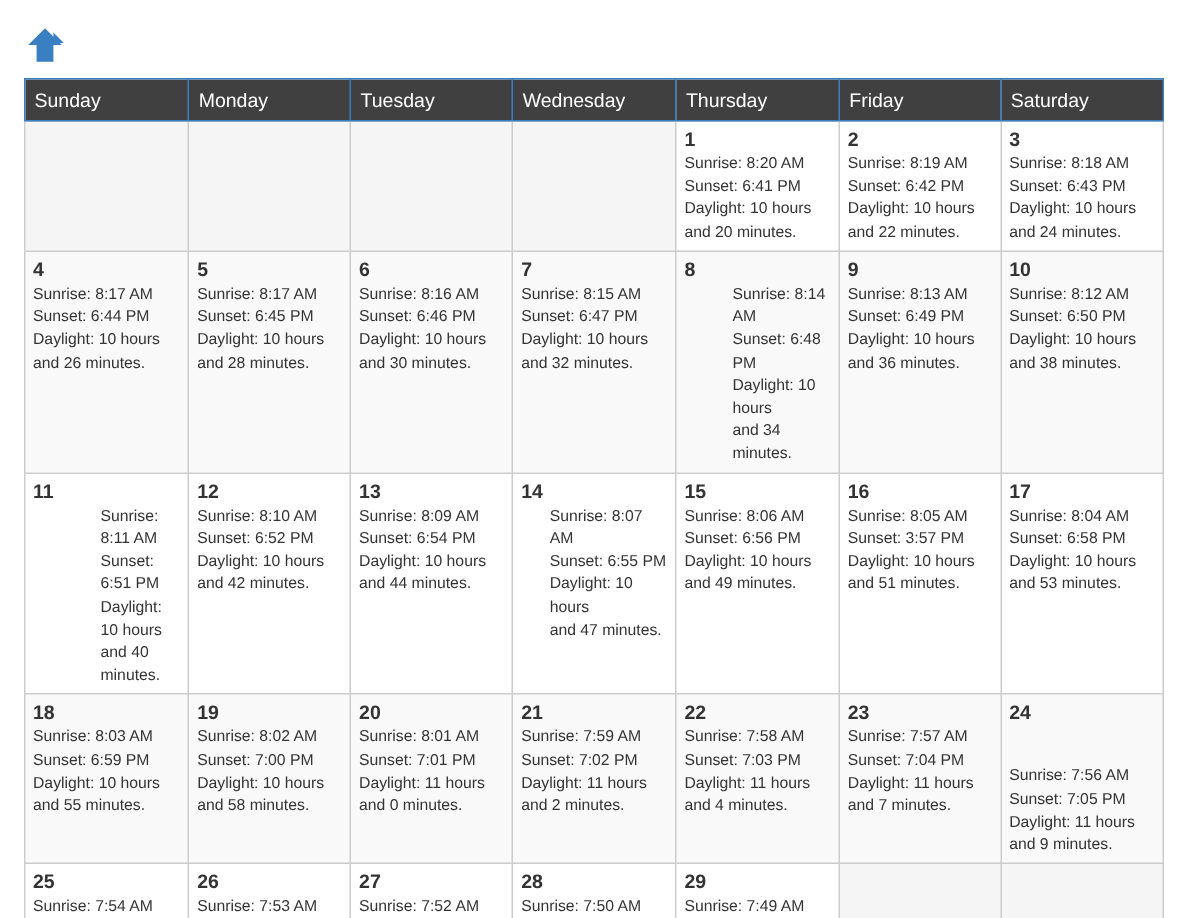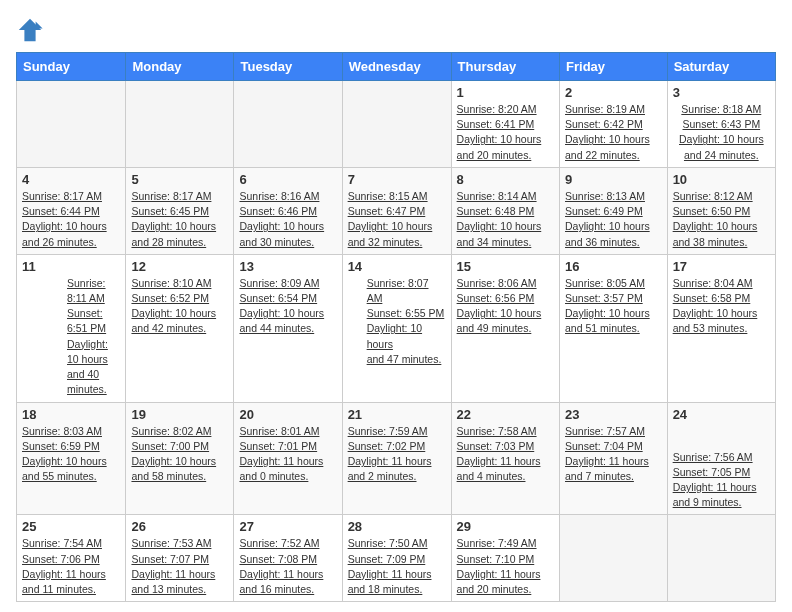--- a/index.html
+++ b/index.html
@@ -46,26 +46,26 @@
     .location-title {
       font-size: 16px;
       color: #555;
     }
     table {
       width: 100%;
       border-collapse: collapse;
       font-size: 11px;
     }
     th {
-      background-color: #3b82f6;
+      background-color: #404040;
       color: #fff;
       text-align: left;
       padding: 6px 6px;
       font-size: 13px;
-      font-weight: bold;
+      font-weight: normal;
       border: 1px solid #3a7fc1;
     }
     td {
       vertical-align: top;
       border: 1px solid #ccc;
       padding: 4px 5px;
       width: 110px;
       height: 80px;
       background: #fff;
     }
@@ -76,21 +76,20 @@
       font-size: 13px;
       font-weight: bold;
       color: #333;
       display: block;
       margin-bottom: 2px;
     }
     .day-info {
       color: #333;
       line-height: 1.45;
       font-size: 10.5px;
-      text-decoration: underline;
     }
     tr:nth-child(odd) td:not(.empty) {
       background: #fff;
     }
     tr:nth-child(even) td:not(.empty) {
       background: #f9f9f9;
     }
   </style>
 </head>
 <body>
@@ -139,21 +138,21 @@
         </td>
         <td>
           <span class="day-num">2</span>
           <div class="day-info" style="white-space: pre-line;">Sunrise: 8:19 AM
 Sunset: 6:42 PM
 Daylight: 10 hours
 and 22 minutes.</div>
         </td>
         <td>
           <span class="day-num">3</span>
-          <div class="day-info" style="white-space: pre-line; text-align: center;">Sunrise: 8:18 AM
+          <div class="day-info" style="white-space: pre-line;">Sunrise: 8:18 AM
 Sunset: 6:43 PM
 Daylight: 10 hours
 and 24 minutes.</div>
         </td>
       </tr>
       <tr>
         <td>
           <span class="day-num">4</span>
           <div class="day-info" style="white-space: pre-line;">Sunrise: 8:17 AM
 Sunset: 6:44 PM
@@ -176,21 +175,21 @@
         </td>
         <td>
           <span class="day-num">7</span>
           <div class="day-info" style="white-space: pre-line;">Sunrise: 8:15 AM
 Sunset: 6:47 PM
 Daylight: 10 hours
 and 32 minutes.</div>
         </td>
         <td>
           <span class="day-num">8</span>
-          <div class="day-info" style="white-space: pre-line;">Sunrise: 8:14 AM
+          <div class="day-info" style="white-space: pre-line; margin-left: 32px;">Sunrise: 8:14 AM
 Sunset: 6:48 PM
 Daylight: 10 hours
 and 34 minutes.</div>
         </td>
         <td>
           <span class="day-num">9</span>
           <div class="day-info" style="white-space: pre-line;">Sunrise: 8:13 AM
 Sunset: 6:49 PM
 Daylight: 10 hours
 and 36 minutes.</div>

